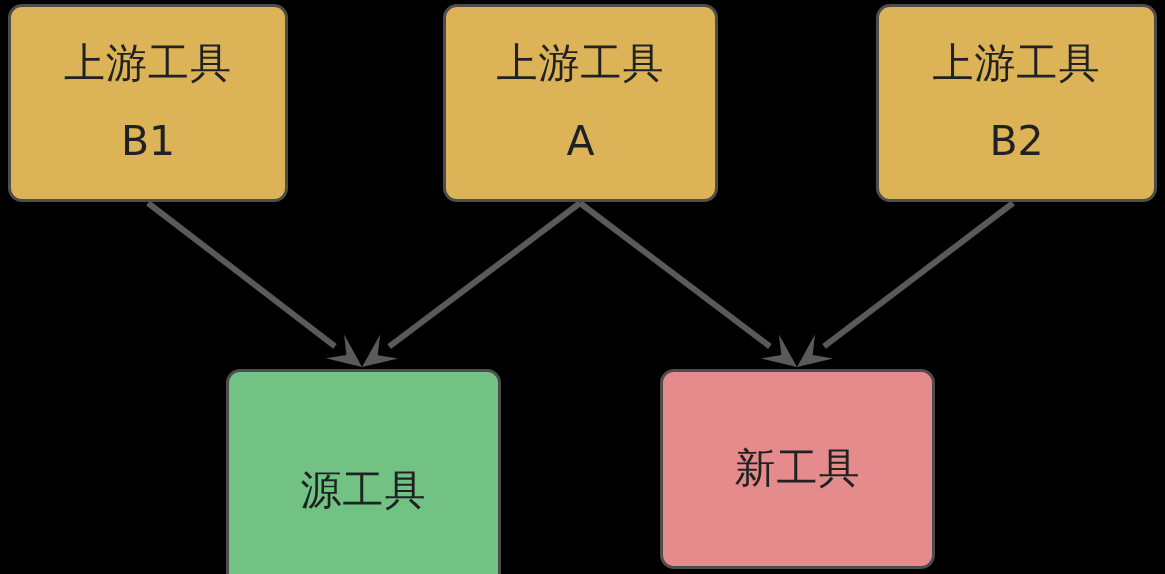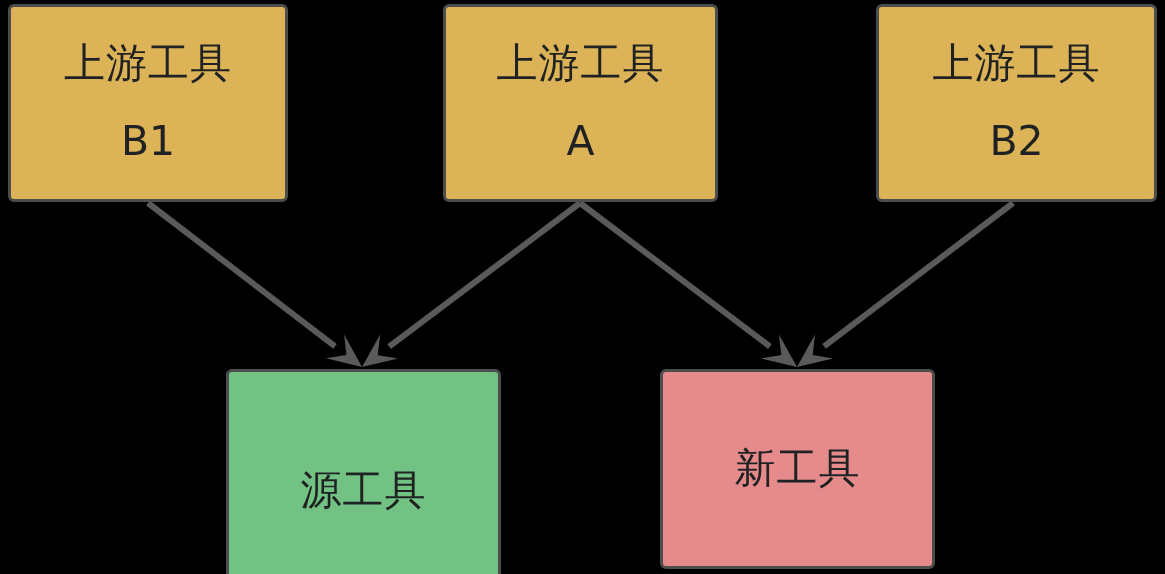--- a/index.html
+++ b/index.html
@@ -20,21 +20,21 @@
     left: 0;
     top: 0;
     width: 1165px;
     height: 574px;
     pointer-events: none;
   }
   .node {
     position: absolute;
     box-sizing: border-box;
     border: 3px solid #4d4d4d;
-    border-radius: 6px;
+    border-radius: 14px;
     display: flex;
     flex-direction: column;
     align-items: center;
     justify-content: center;
     color: #1f2123;
     text-align: center;
     z-index: 2;
   }
   .node-line {
     display: block;

